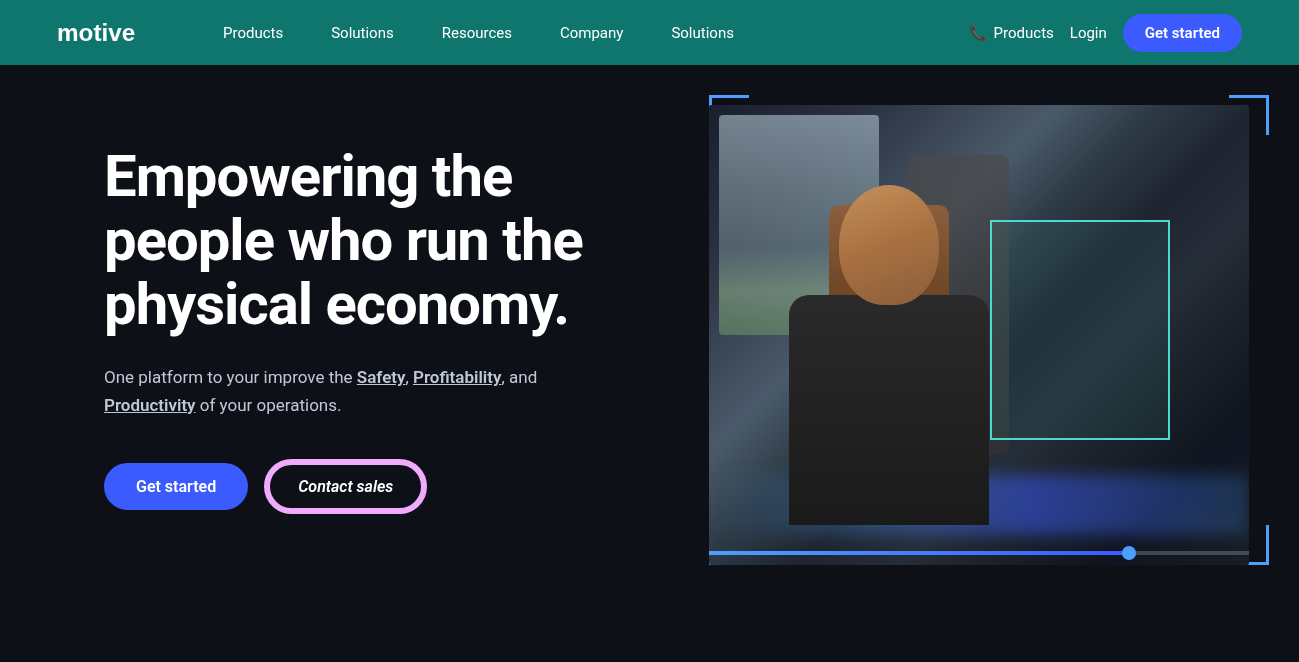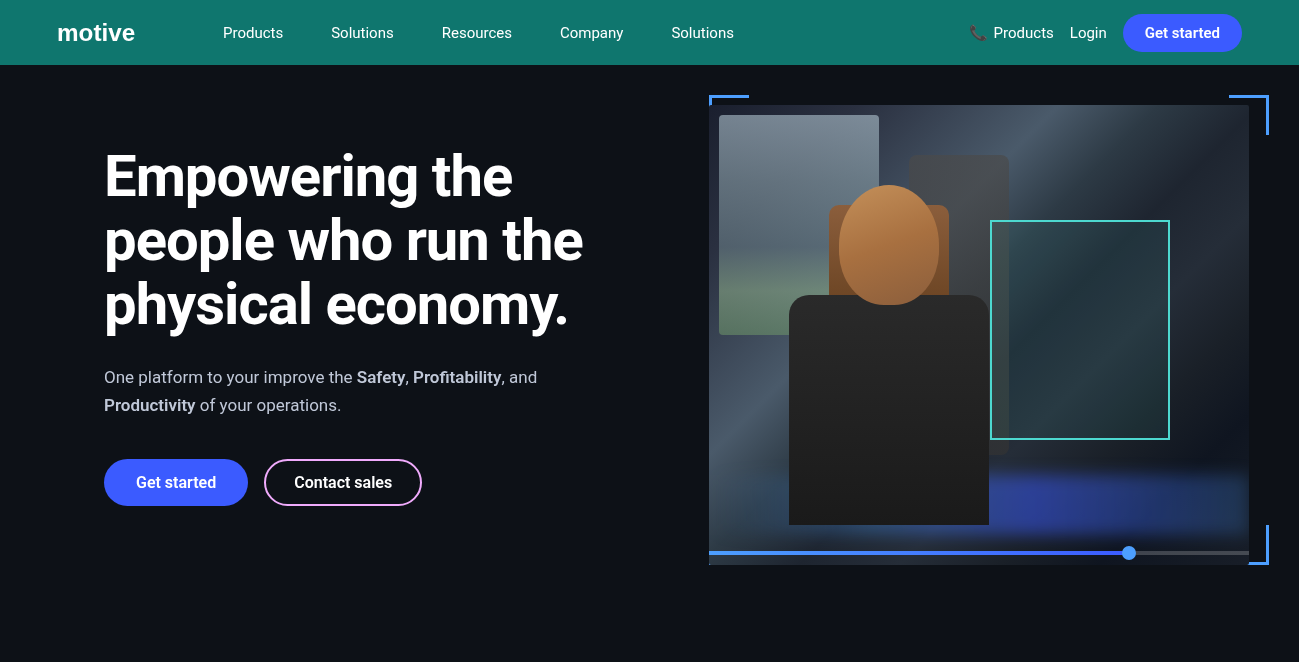--- a/index.html
+++ b/index.html
@@ -118,20 +118,21 @@
     }
 
     .hero-subtitle {
       font-size: 17px;
       color: #c0c8d8;
       line-height: 1.6;
       margin-bottom: 40px;
     }
 
     .hero-subtitle .underline {
+      text-decoration: underline;
       color: #c0c8d8;
       font-weight: 600;
     }
 
     .hero-buttons {
       display: flex;
       gap: 16px;
       align-items: center;
       margin-bottom: 30px;
     }
@@ -144,27 +145,28 @@
       padding: 14px 32px;
       font-size: 16px;
       font-weight: 600;
       cursor: pointer;
       font-family: inherit;
     }
 
     .btn-secondary {
       background: transparent;
       color: #ffffff;
-      border: 2px solid #f0abfc;
+      border: 6px solid #f0abfc;
       border-radius: 50px;
       padding: 12px 28px;
       font-size: 16px;
       font-weight: 600;
       cursor: pointer;
       font-family: inherit;
+      font-style: italic;
     }
 
     .hero-video-link {
       display: flex;
       align-items: center;
       gap: 8px;
       color: #c0c8d8;
       font-size: 15px;
       cursor: pointer;
     }

